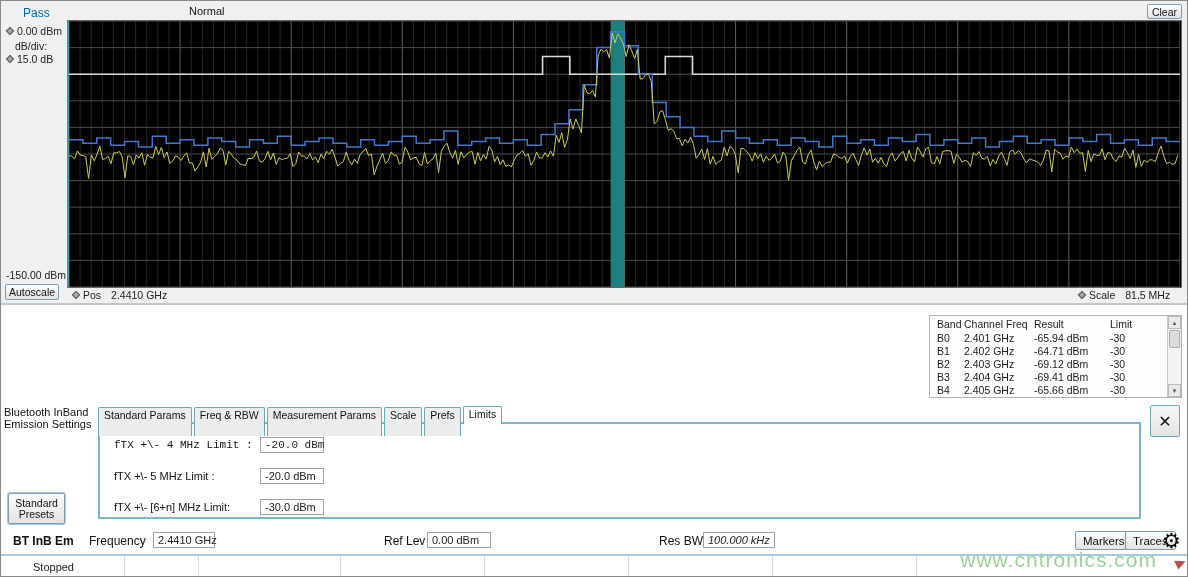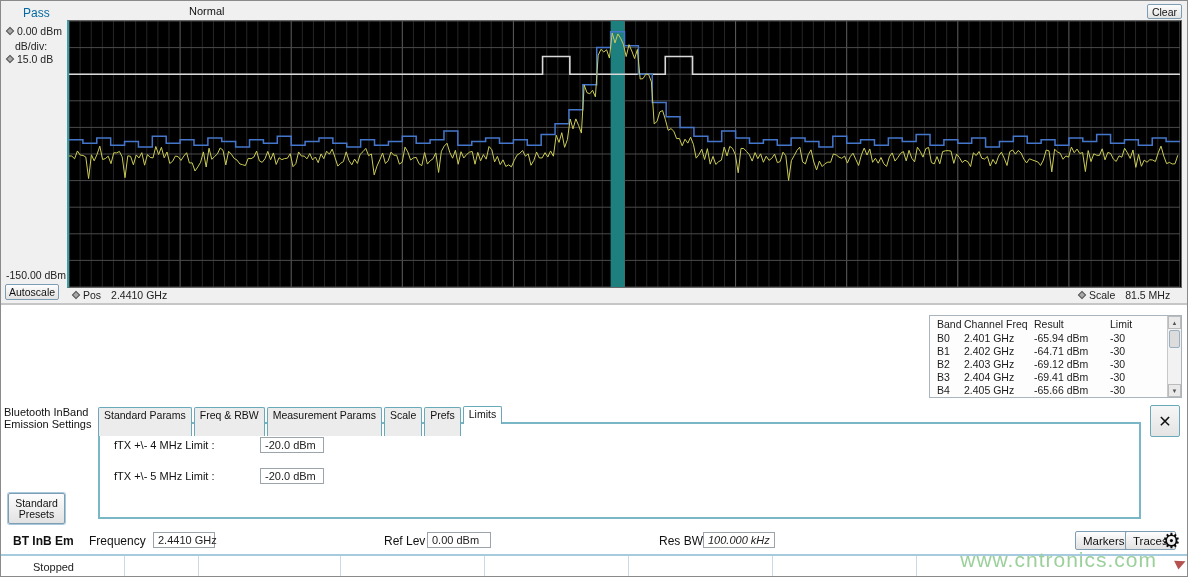--- a/index.html
+++ b/index.html
@@ -302,27 +302,31 @@
   </div>
   <div class="tabstrip">
       <div class="tab">Standard Params</div>
       <div class="tab">Freq &amp; RBW</div>
       <div class="tab">Measurement Params</div>
       <div class="tab">Scale</div>
       <div class="tab">Prefs</div>
       <div class="tab active">Limits</div>
     </div>
   <div class="settings-box">
-    <div class="limit-row" style="top:13px;">
+    <div class="limit-row" style="top:13px;font-family:Liberation Mono, monospace;">
       <span class="limit-label">fTX +\- 4 MHz Limit :</span>
       <span class="field limit-field">-20.0 dBm</span>
     </div>
     <div class="limit-row" style="top:44px;">
       <span class="limit-label">fTX +\- 5 MHz Limit :</span>
       <span class="field limit-field">-20.0 dBm</span>
+    </div>
+    <div class="limit-row" style="top:75px;">
+      <span class="limit-label">fTX +\- [6+n] MHz Limit:</span>
+      <span class="field limit-field">-30.0 dBm</span>
     </div>
   </div>
   <button class="btn presets-btn">
     <span>Standard</span>
     <span>Presets</span>
   </button>
   <div class="close-btn">✕</div>
 
   <div class="control-bar">
     <span class="cb-item mode-label" style="left:12px;">BT InB Em</span>

